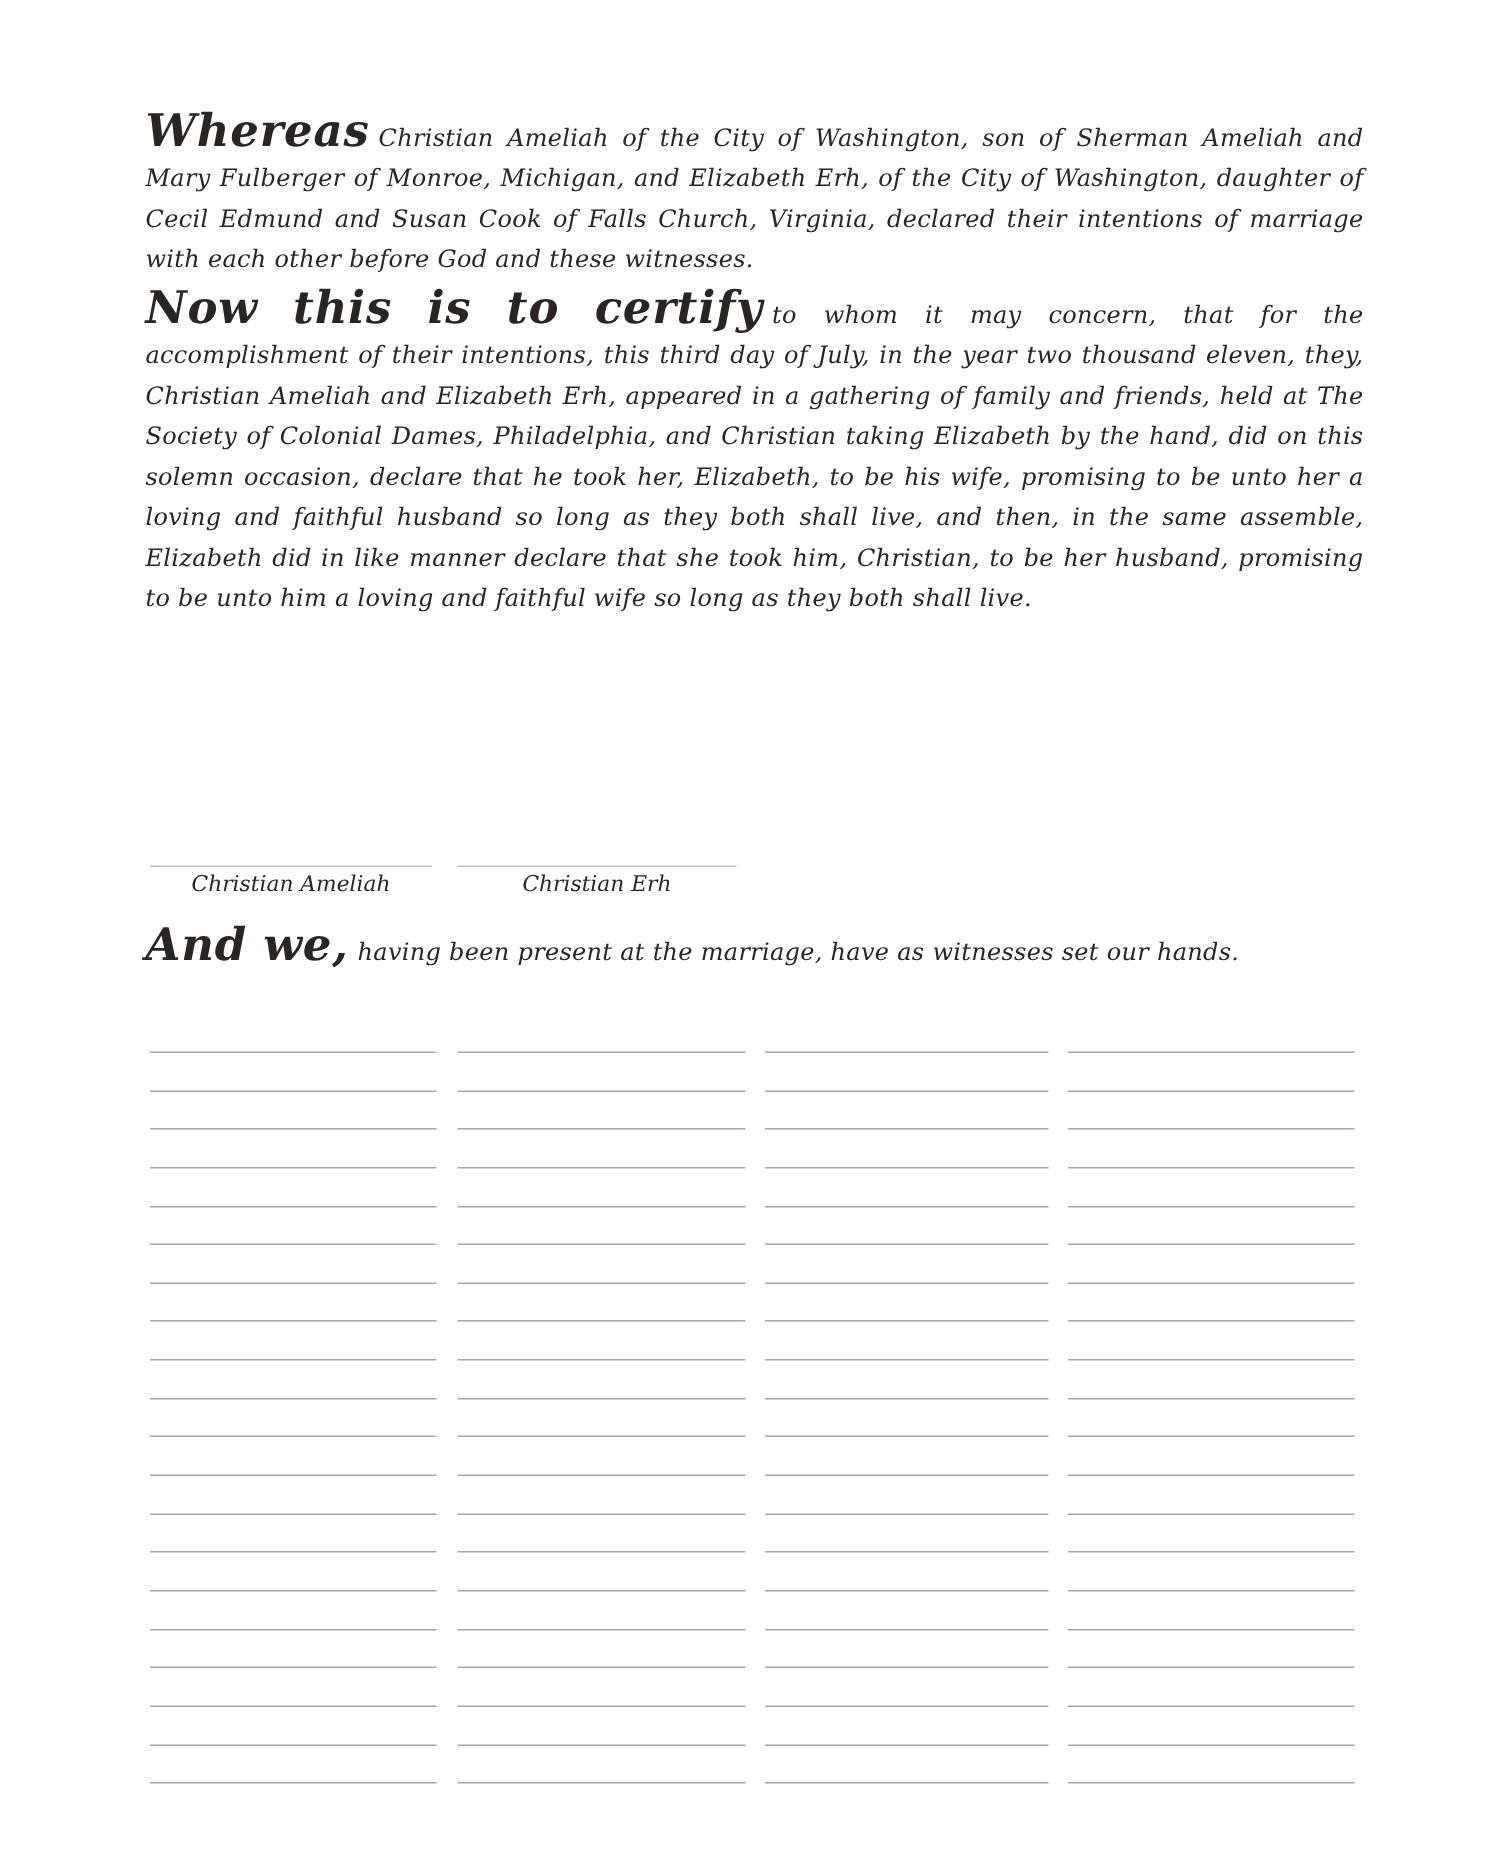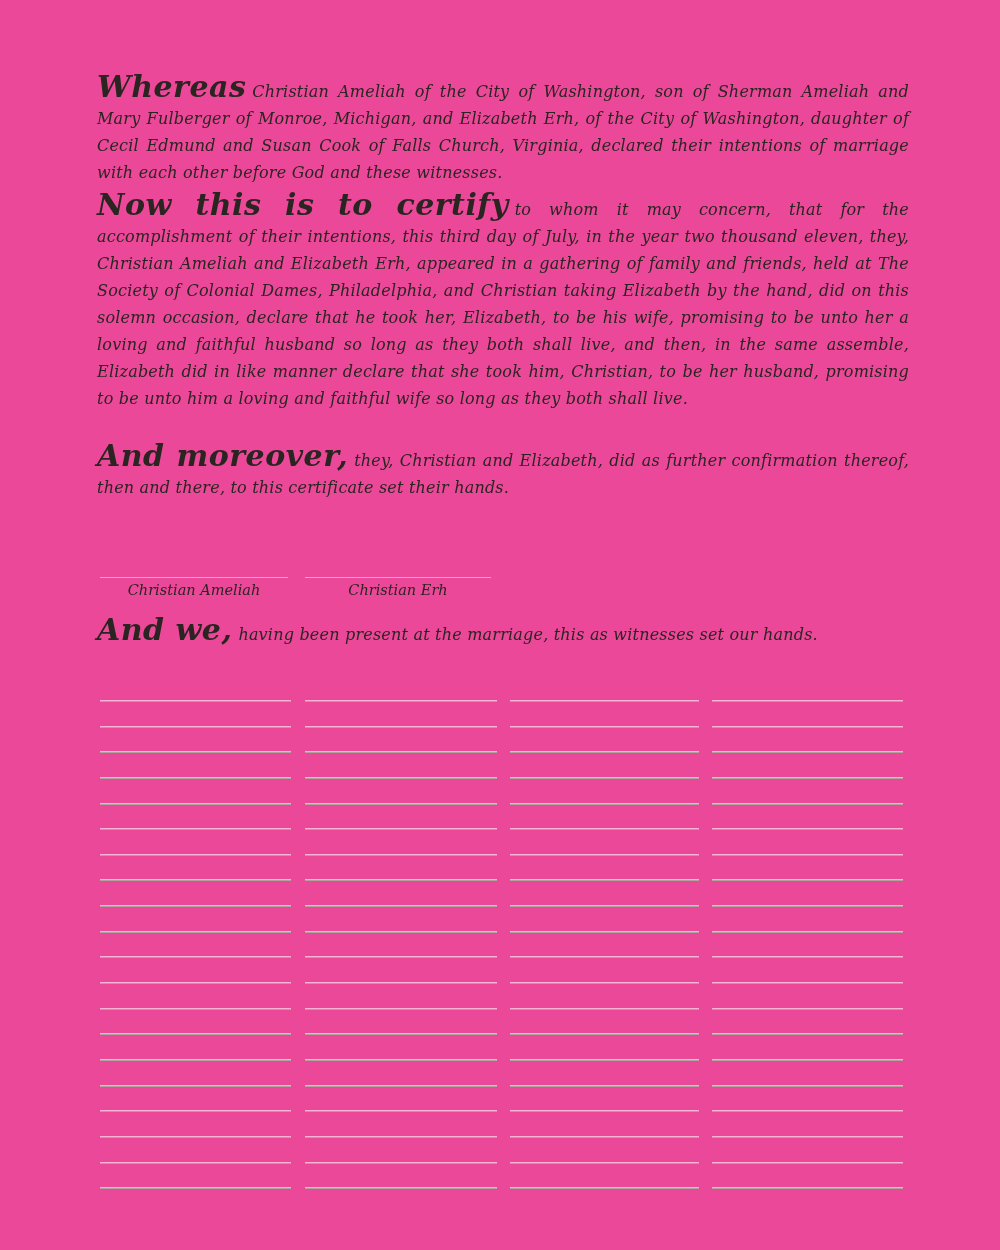--- a/index.html
+++ b/index.html
@@ -1,21 +1,21 @@
 <!DOCTYPE html>
 <html><head>
 <meta charset="utf-8">
 <style>
   html, body { margin: 0; padding: 0; background: #e9e4db; }
   .page {
     position: relative;
     width: 1000px;
     height: 1250px;
     margin: 0 auto;
-    background: #ec4899;
+    background: #ffffff;
     font-family: "DejaVu Serif", serif;
     color: #2a2521;
     overflow: hidden;
   }
   .para {
     position: absolute;
     left: 97px;
     width: 812px;
     font-style: italic;
     font-size: 16px;
@@ -75,36 +75,33 @@
 <div class="page">
 
   <div class="para" id="para-whereas">
     <span class="lead">Whereas</span><span class="body">Christian Ameliah of the City of Washington, son of Sherman Ameliah and Mary Fulberger of Monroe, Michigan, and Elizabeth Erh, of the City of Washington, daughter of Cecil Edmund and Susan Cook of Falls Church, Virginia, declared their intentions of marriage with each other before God and these witnesses.</span>
   </div>
 
   <div class="para" id="para-certify">
     <span class="lead">Now this is to certify</span><span class="body">to whom it may concern, that for the accomplishment of their intentions, this third day of July, in the year two thousand eleven, they, Christian Ameliah and Elizabeth Erh, appeared in a gathering of family and friends, held at The Society of Colonial Dames, Philadelphia, and Christian taking Elizabeth by the hand, did on this solemn occasion, declare that he took her, Elizabeth, to be his wife, promising to be unto her a loving and faithful husband so long as they both shall live, and then, in the same assemble, Elizabeth did in like manner declare that she took him, Christian, to be her husband, promising to be unto him a loving and faithful wife so long as they both shall live.</span>
   </div>
 
-  <div class="para" id="para-moreover">
-    <span class="lead">And moreover,</span><span class="body">they, Christian and Elizabeth, did as further confirmation thereof, then and there, to this certificate set their hands.</span>
-  </div>
 
   <div class="sig" id="sig-1">
     <div class="sig-line"></div>
     <div class="sig-name">Christian Ameliah</div>
   </div>
 
   <div class="sig" id="sig-2">
     <div class="sig-line"></div>
     <div class="sig-name">Christian Erh</div>
   </div>
 
   <div class="para" id="witness-intro">
-    <span class="lead">And we,</span><span class="body">having been present at the marriage, this as witnesses set our hands.</span>
+    <span class="lead">And we,</span><span class="body">having been present at the marriage, have as witnesses set our hands.</span>
   </div>
 
   <div id="witness-grid">
       <div class="wcol wcol-0">
         <div class="wline"></div>
         <div class="wline"></div>
         <div class="wline"></div>
         <div class="wline"></div>
         <div class="wline"></div>
         <div class="wline"></div>

